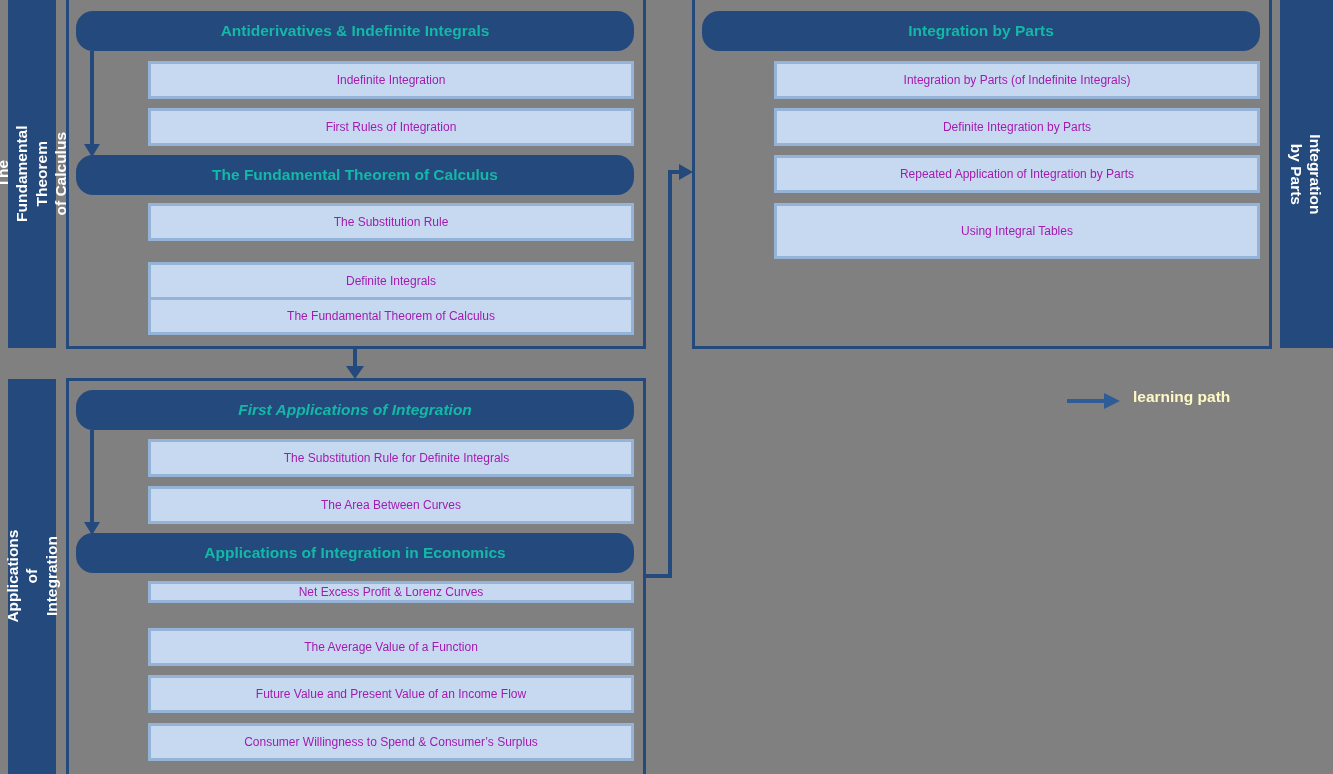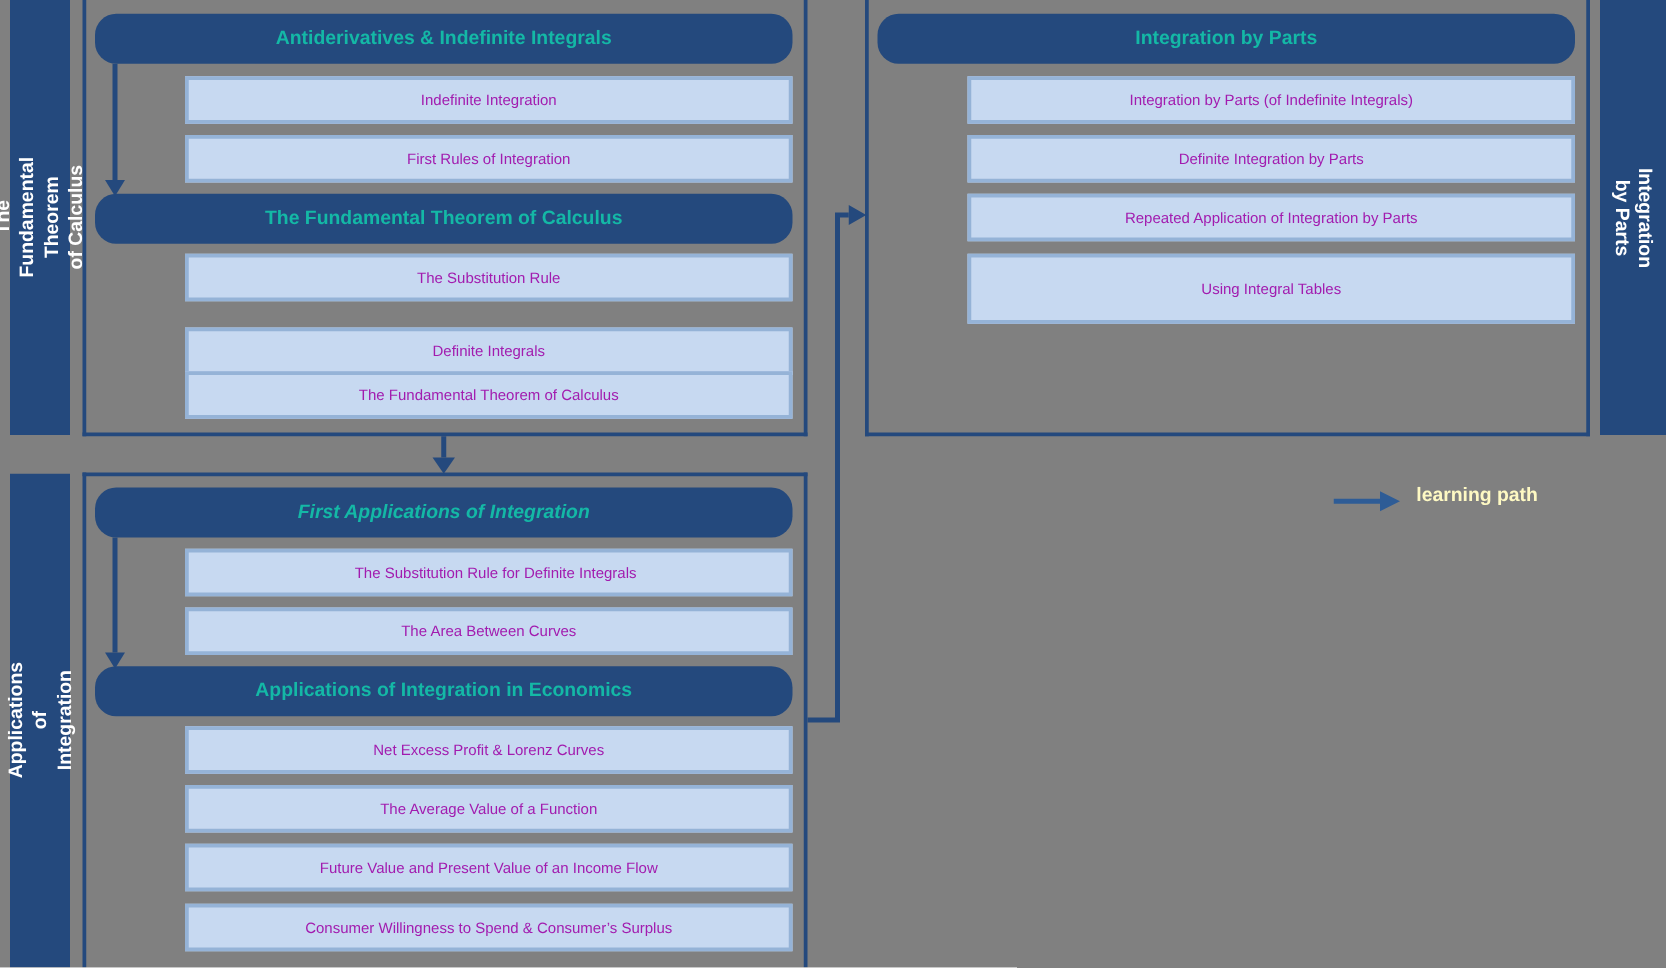--- a/index.html
+++ b/index.html
@@ -161,21 +161,21 @@
   <div class="topic-box" style="left:148px; top:439px; width:486px; height:38px;padding-left:11px;">
     <span>The Substitution Rule for Definite Integrals</span>
   </div>
   <div class="topic-box" style="left:148px; top:486px; width:486px; height:38px;">
     <span>The Area Between Curves</span>
   </div>
 
   <div class="header-bar" style="left:76px; top:533px; width:558px; height:40px;">
     <span>Applications of Integration in Economics</span>
   </div>
-  <div class="topic-box" style="left:148px; top:581px; width:486px; height:38px;">
+  <div class="topic-box" style="left:148px; top:581px; width:486px; height:22px;">
     <span>Net Excess Profit &amp; Lorenz Curves</span>
   </div>
   <div class="topic-box" style="left:148px; top:628px; width:486px; height:38px;">
     <span>The Average Value of a Function</span>
   </div>
   <div class="topic-box" style="left:148px; top:675px; width:486px; height:38px;">
     <span>Future Value and Present Value of an Income Flow</span>
   </div>
   <div class="topic-box" style="left:148px; top:723px; width:486px; height:38px;">
     <span>Consumer Willingness to Spend &amp; Consumer’s Surplus</span>

